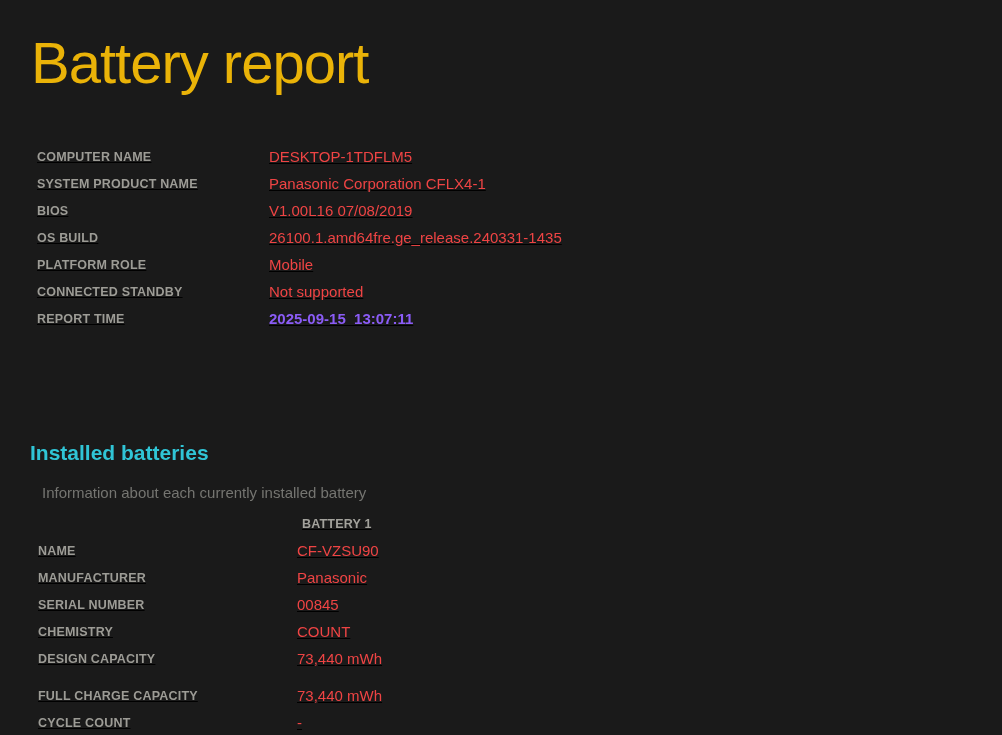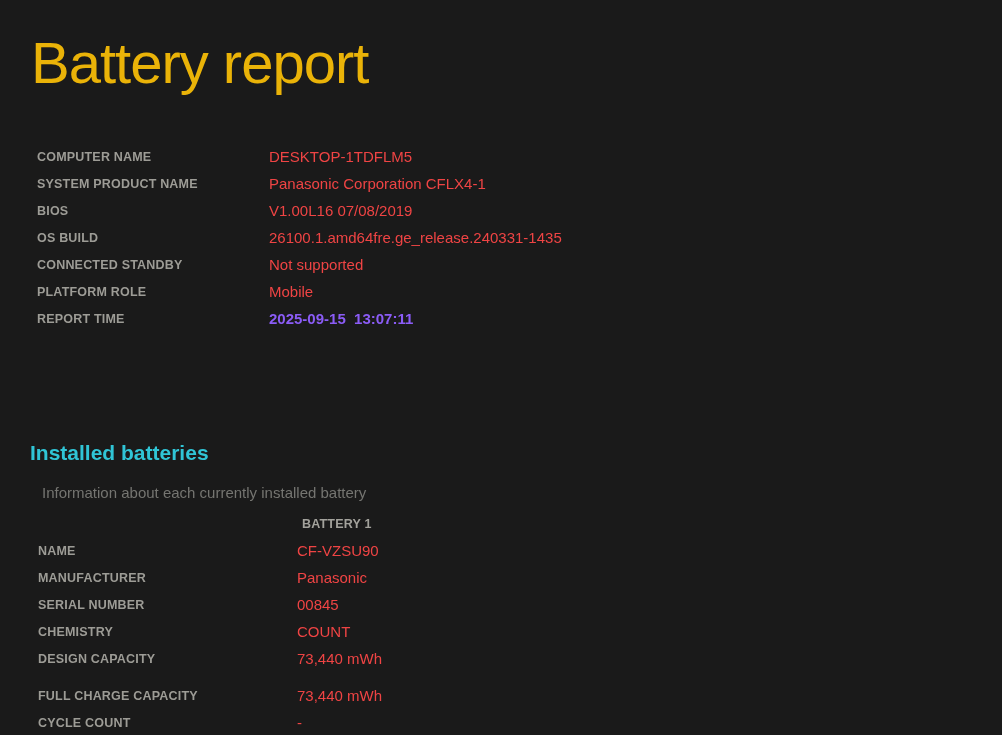--- a/index.html
+++ b/index.html
@@ -23,20 +23,21 @@
     font-size: 58px;
     font-weight: 400;
     letter-spacing: -1px;
     color: #eab308;
     line-height: 1.15;
   }
   
   .info-table {
     position: absolute;
     display: block;
+    text-decoration: underline;
   }
   .row {
     display: grid;
     height: 27px;
     align-items: center;
   }
   .sys-table {
     left: 37px;
     top: 143px;
     width: 720px;
@@ -118,27 +119,27 @@
         <span class="label">BIOS</span>
         <span class="value">V1.00L16 07/08/2019</span>
       </div>
 
       <div class="row">
         <span class="label">OS BUILD</span>
         <span class="value">26100.1.amd64fre.ge_release.240331-1435</span>
       </div>
 
       <div class="row">
-        <span class="label">CONNECTED STANDBY</span>
-        <span class="value">Not supported</span>
+        <span class="label">PLATFORM ROLE</span>
+        <span class="value">Mobile</span>
       </div>
 
       <div class="row">
-        <span class="label">PLATFORM ROLE</span>
-        <span class="value">Mobile</span>
+        <span class="label">CONNECTED STANDBY</span>
+        <span class="value">Not supported</span>
       </div>
 
       <div class="row emphasis">
         <span class="label">REPORT TIME</span>
         <span class="value">2025-09-15  13:07:11</span>
       </div>
     </div>
 
   <h2 class="section-heading">Installed batteries</h2>
 

